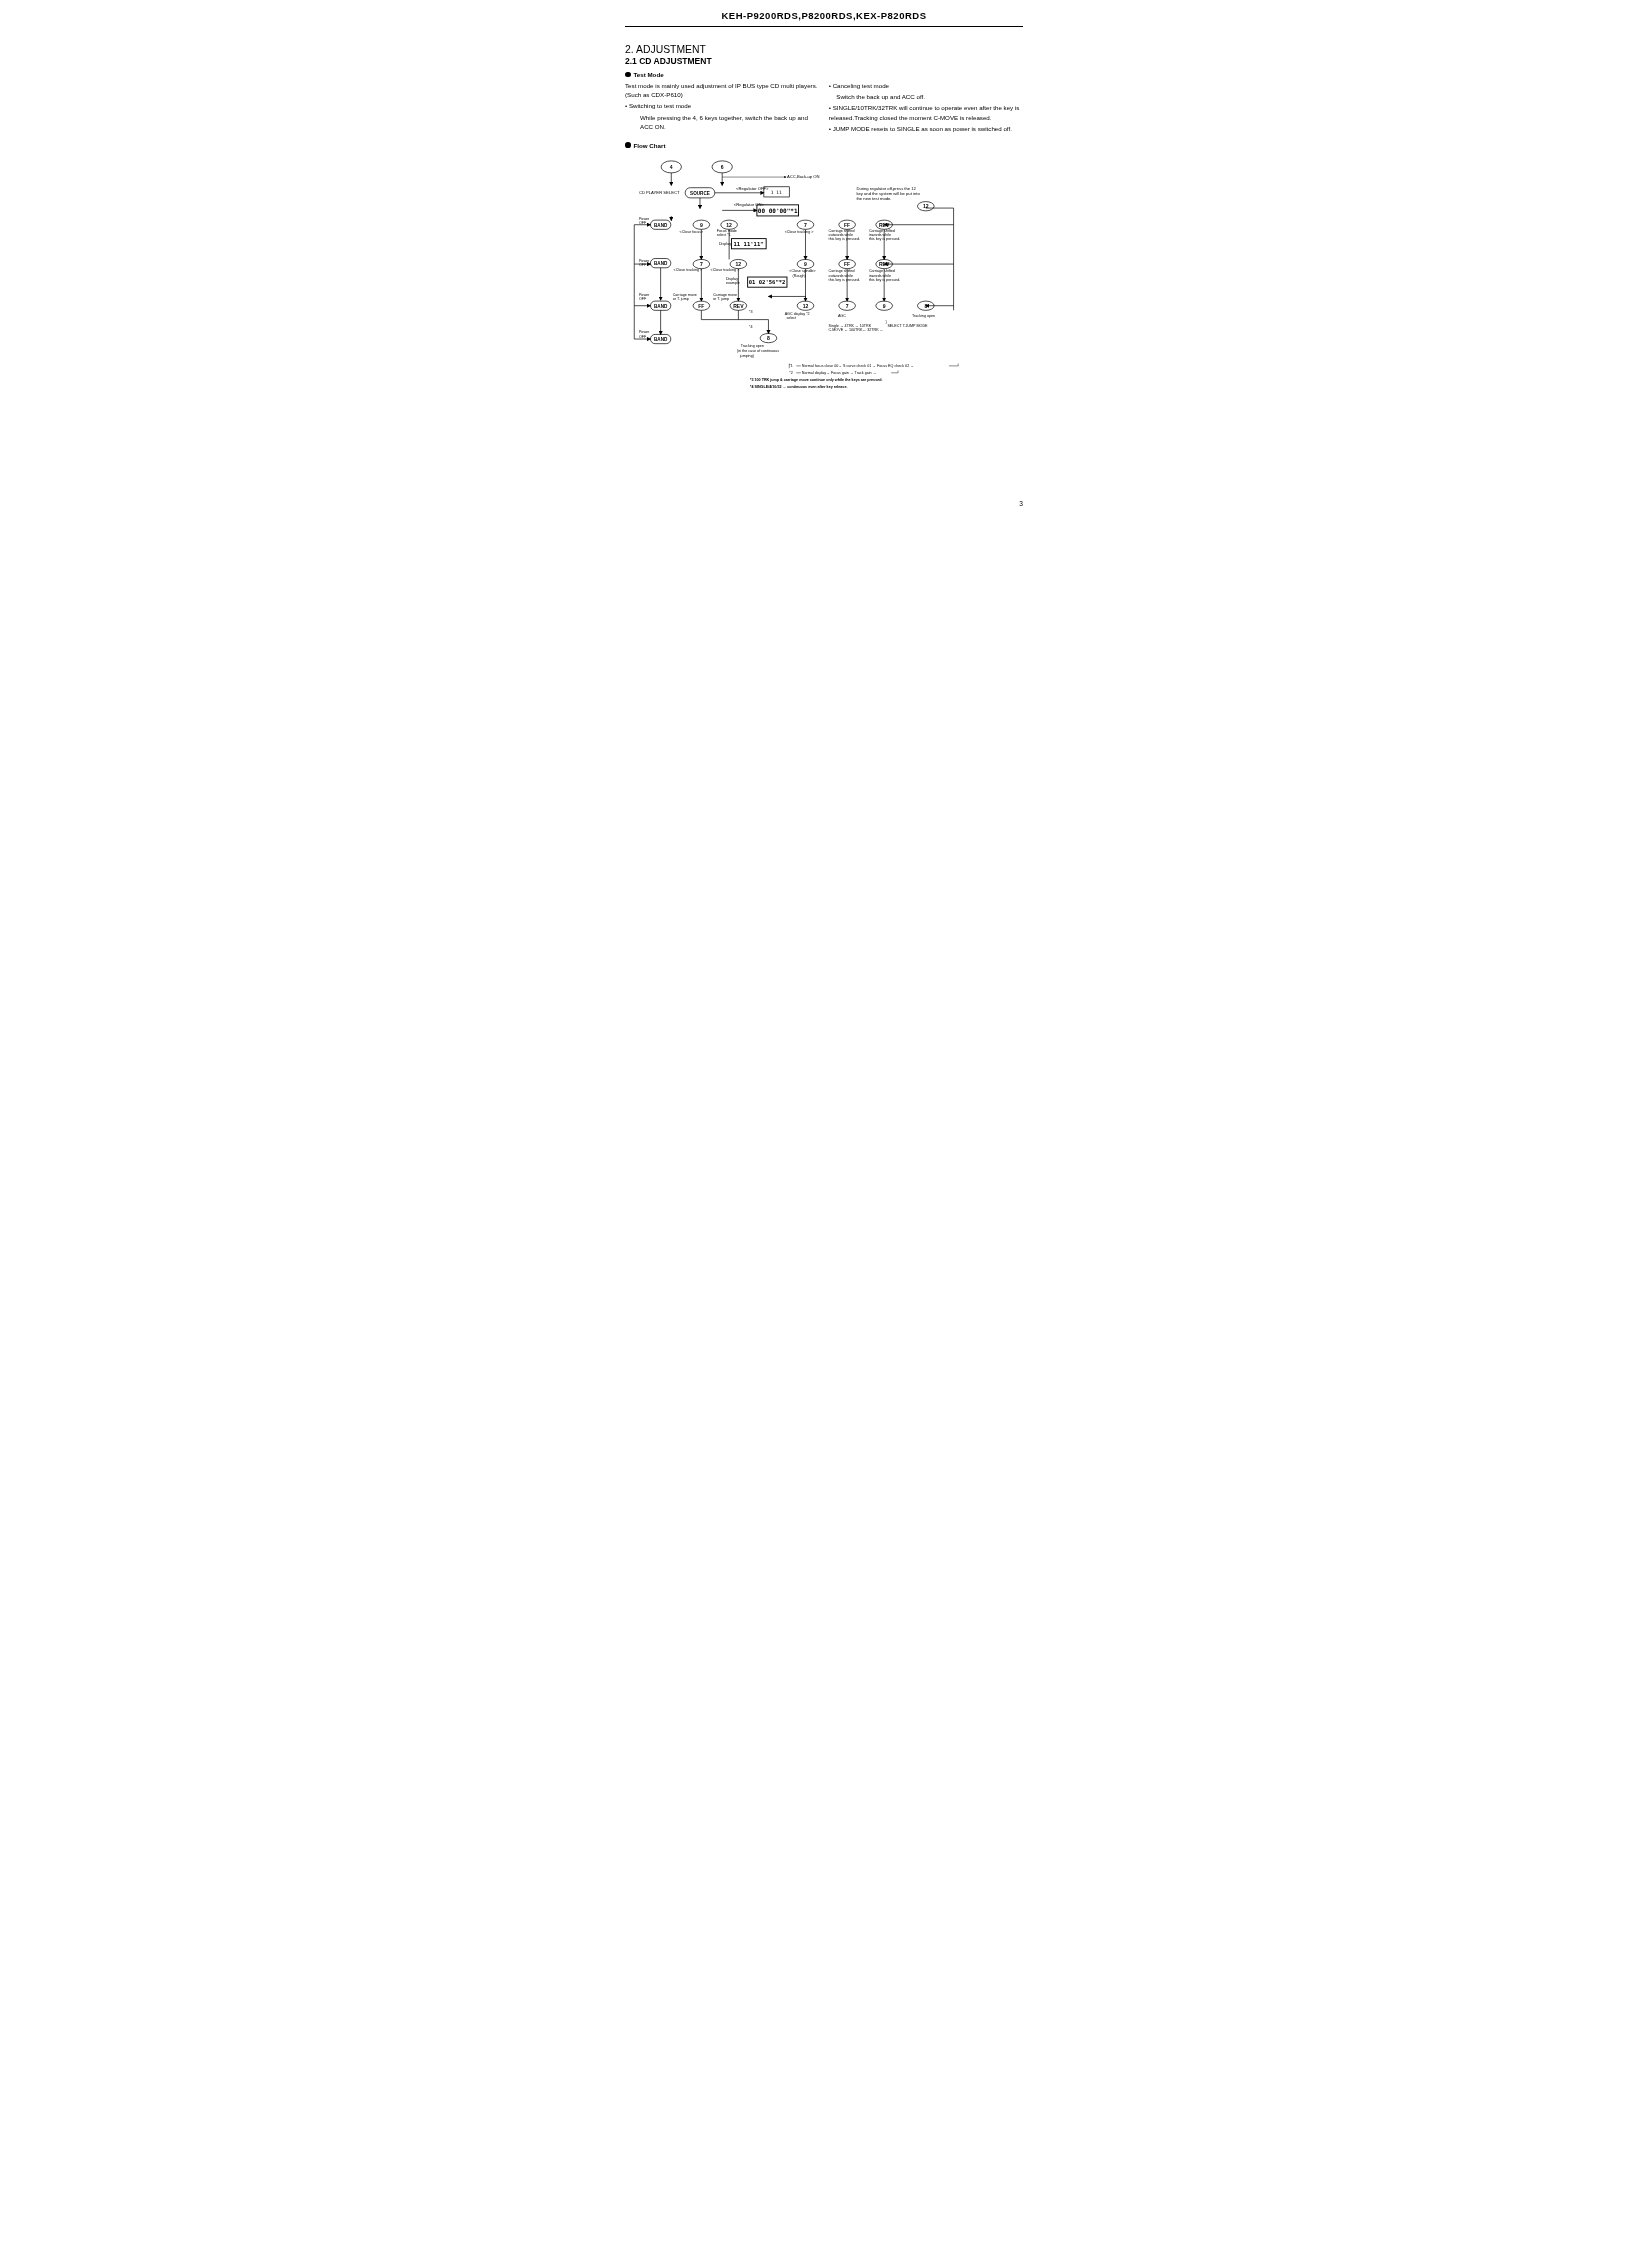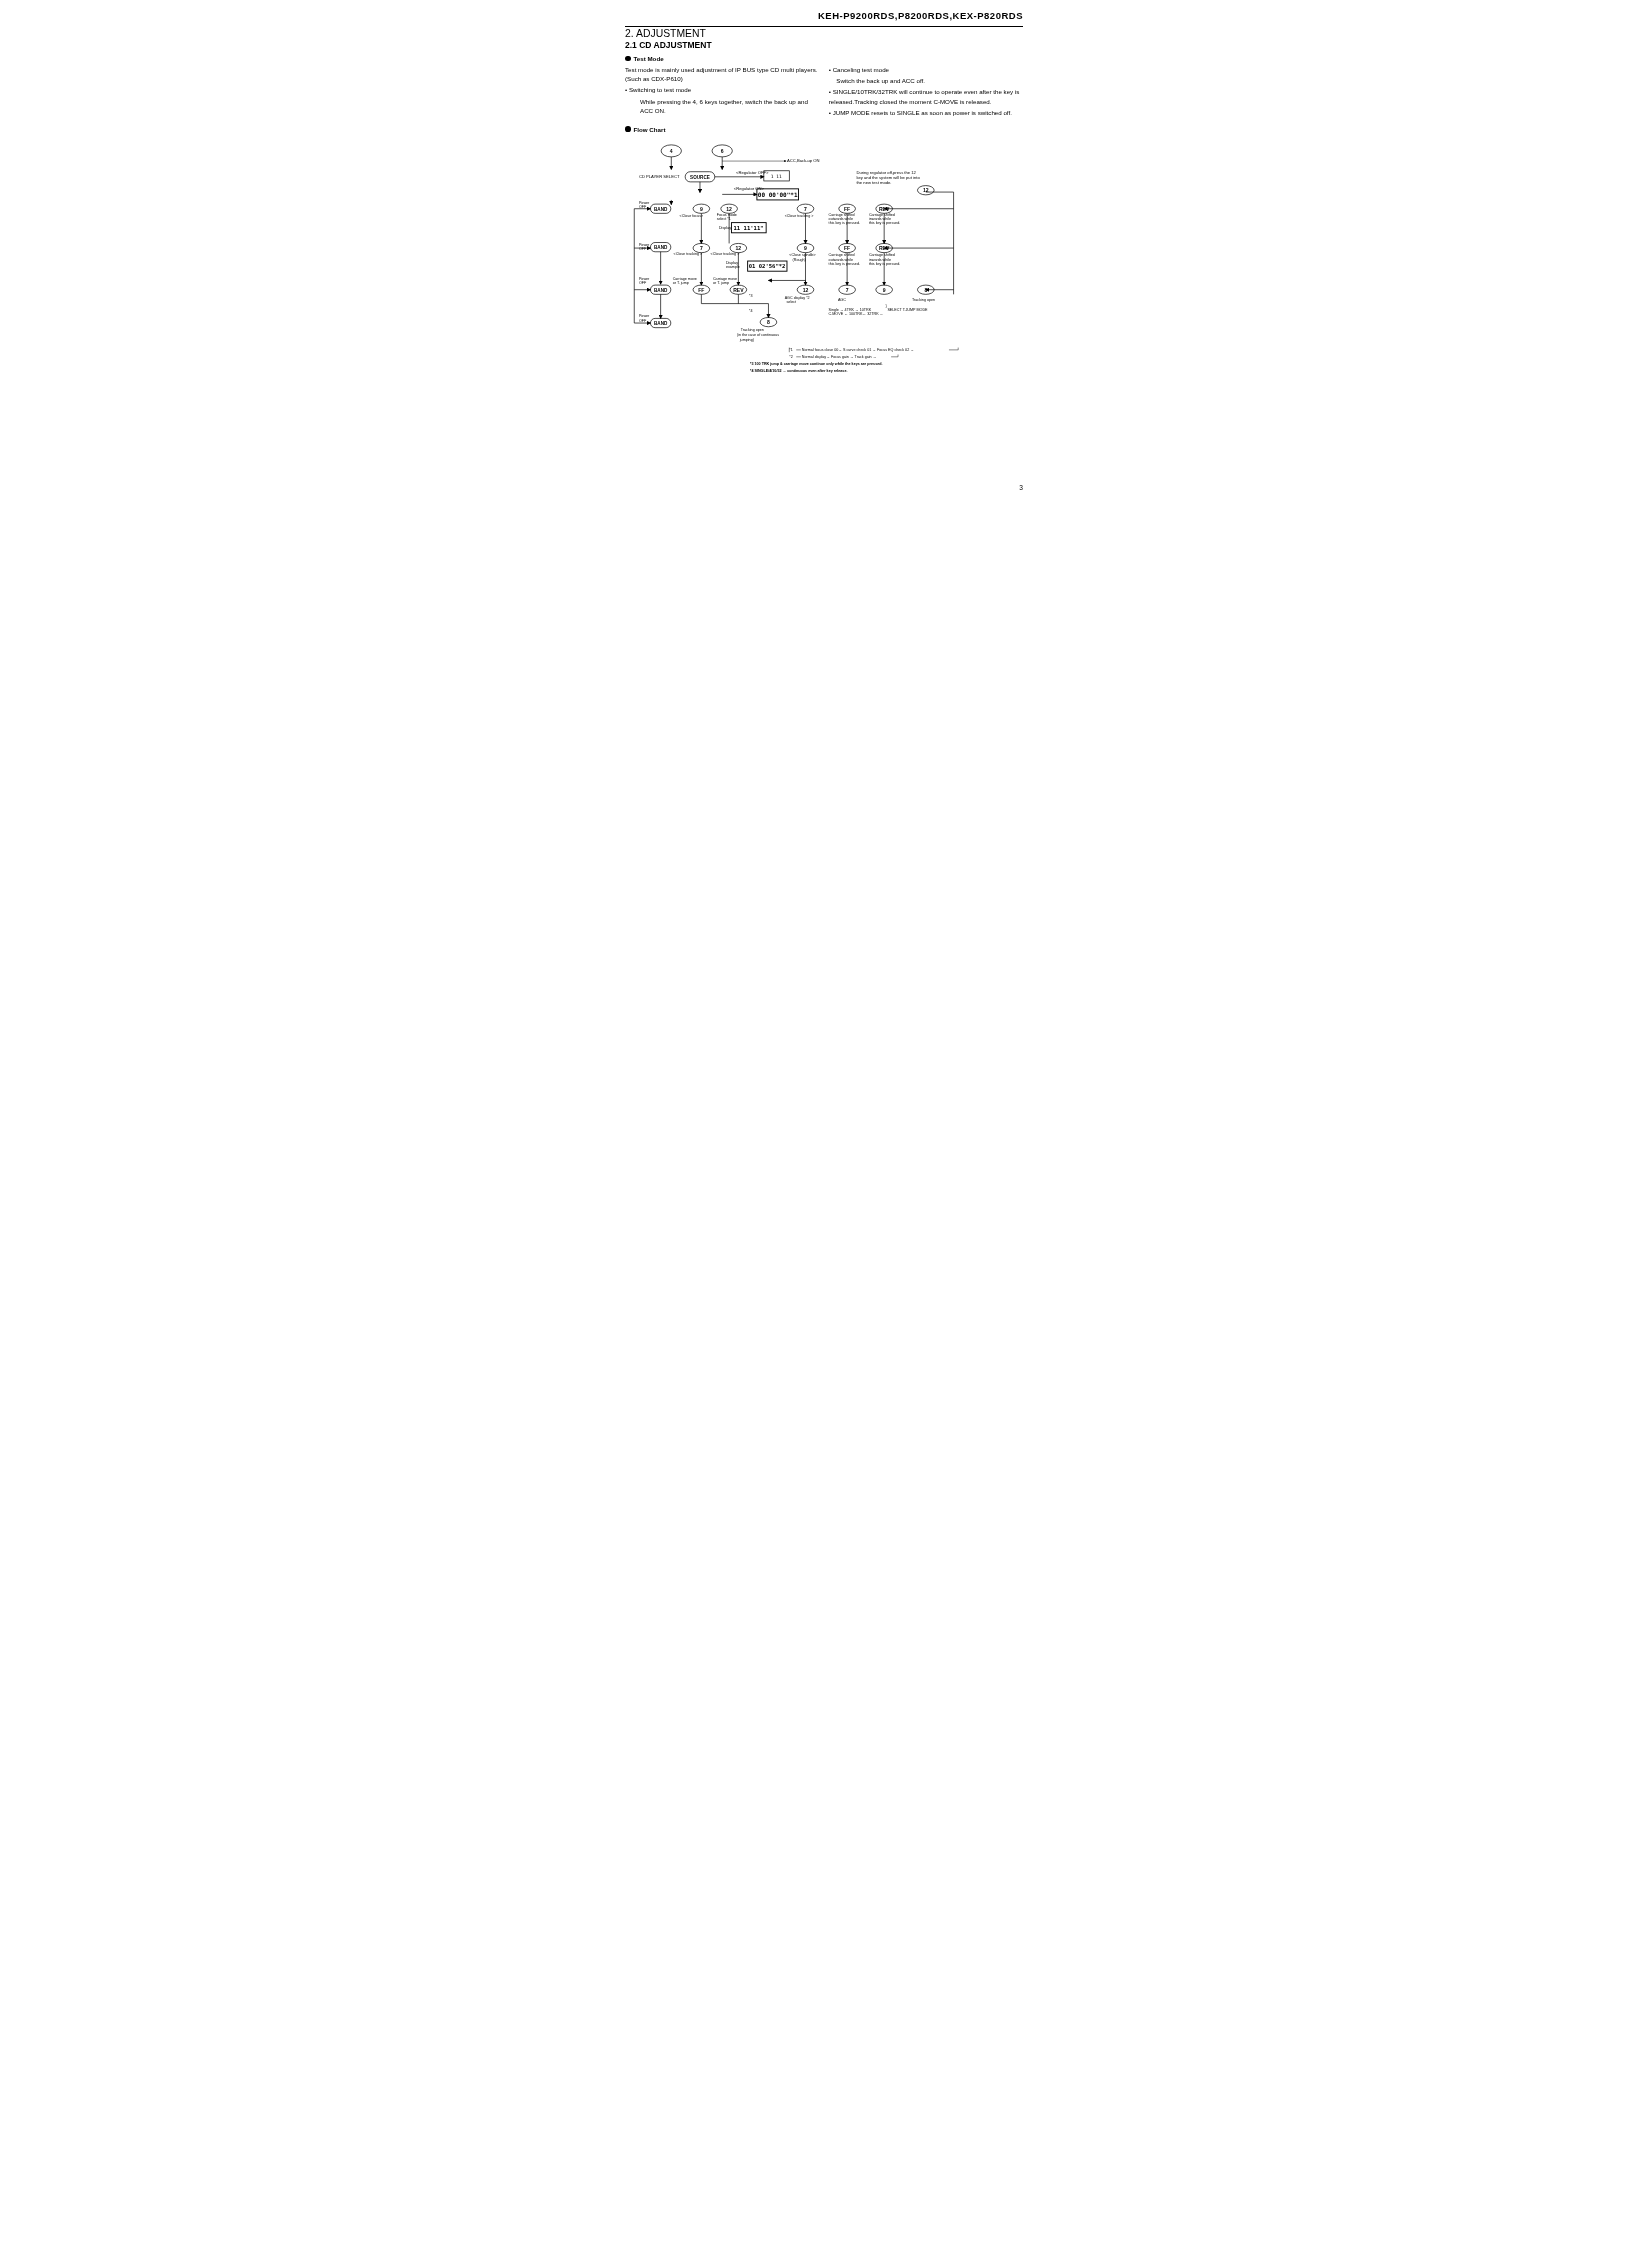--- a/index.html
+++ b/index.html
@@ -6,24 +6,24 @@
     body {
       background: #fff;
       font-family: Arial, Helvetica, sans-serif;
       font-size: 6.2px;
       color: #000;
       width: 426px;
       margin: 0 auto;
       padding: 9.5px 14px;
     }
     .header {
-      text-align: right;
+      text-align: center;
       border-bottom: 1.4px solid #000;
       padding-bottom: 5px;
-      margin-bottom: 1px;
+      margin-bottom: 17px;
     }
     .header-title {
       font-size: 9.5px;
       font-weight: bold;
       letter-spacing: 0.5px;
     }
     .section-title {
       font-size: 10.4px;
       font-weight: normal;
       margin-bottom: 1.9px;

